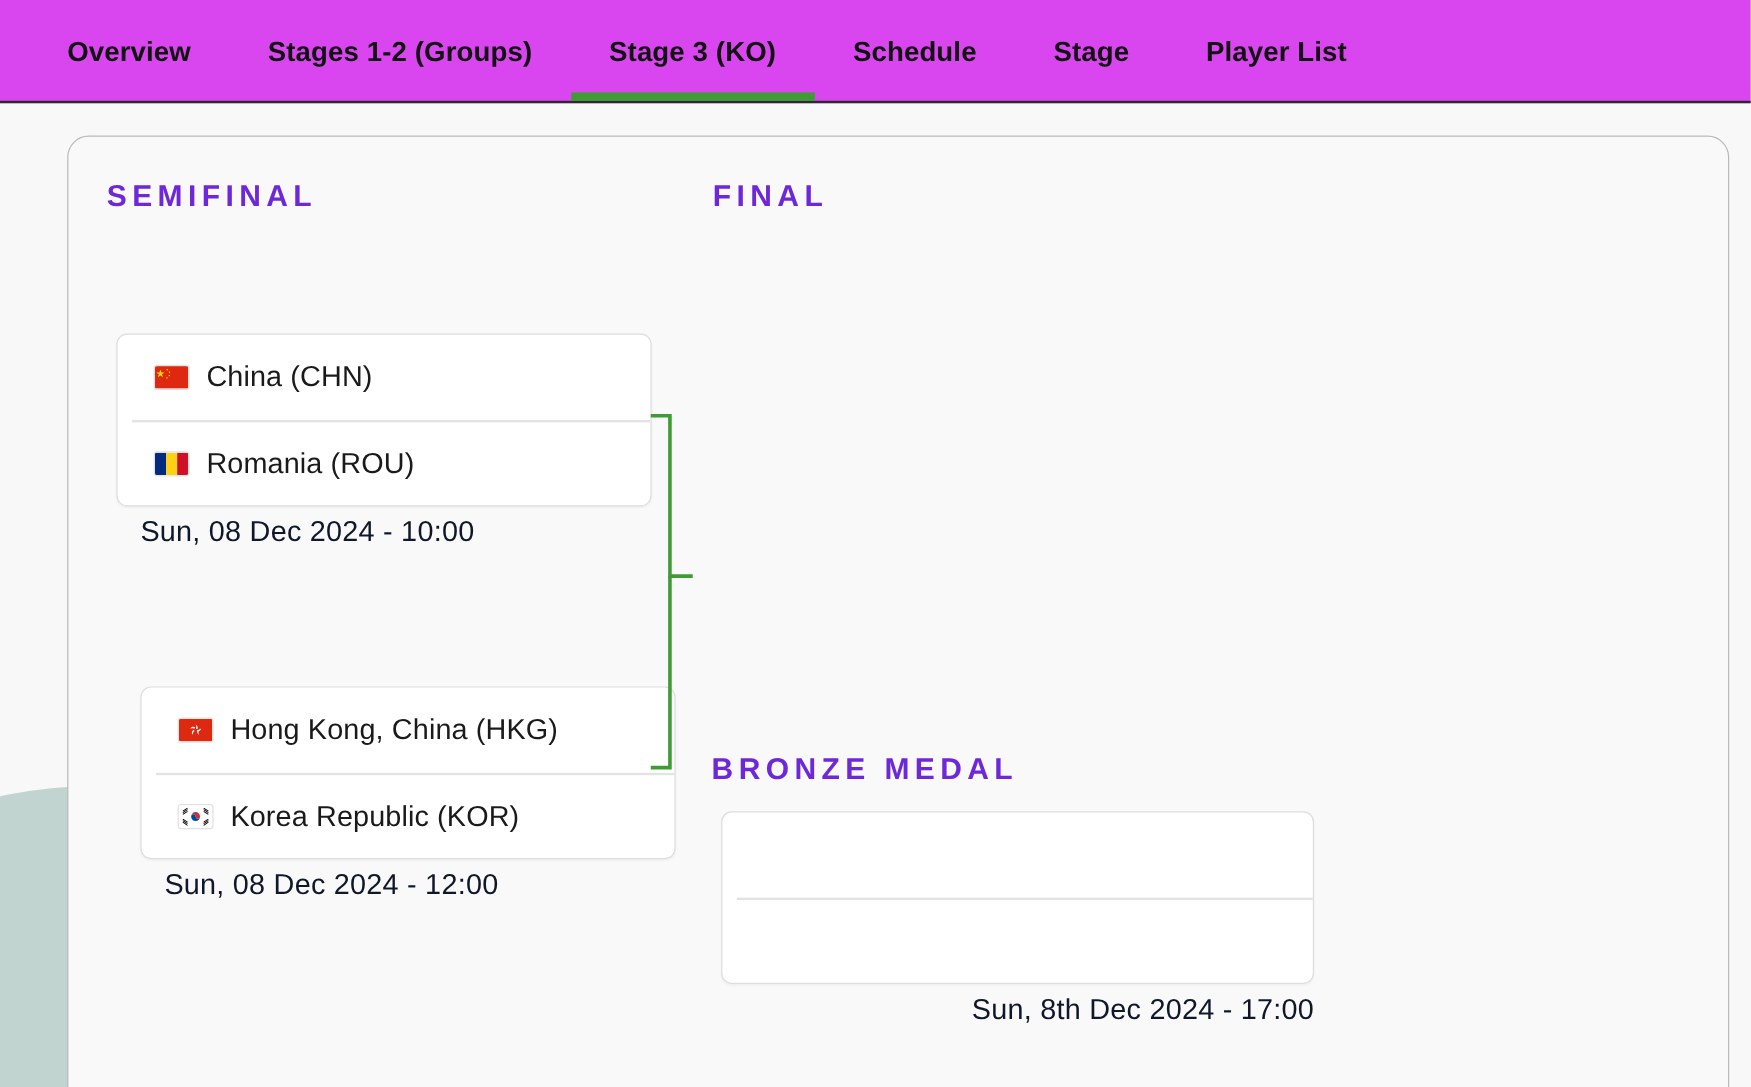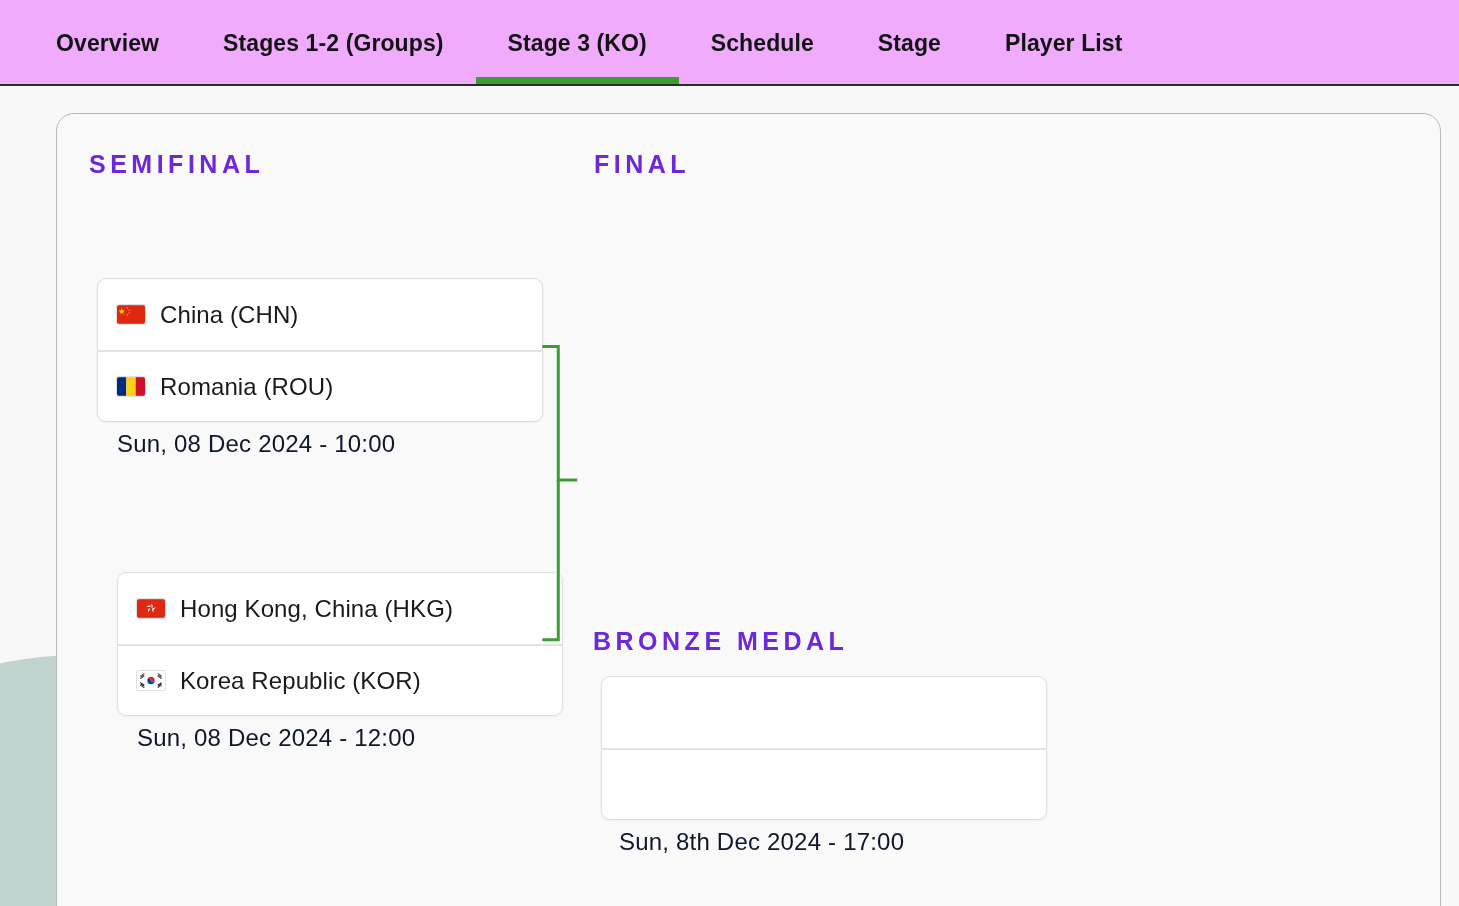--- a/index.html
+++ b/index.html
@@ -26,21 +26,21 @@
     border-radius: 50%;
     background: #c2d4cf;
     z-index: 0;
   }
 
   
   .navbar {
     position: relative;
     z-index: 5;
     height: 86px;
-    background: #f0abfc;
+    background: #d946ef;
     border-bottom: 2px solid #2b2b2b;
     display: flex;
     align-items: flex-start;
     padding-left: 24px;
   }
 
   .nav-tab {
     position: relative;
     height: 86px;
     display: flex;
@@ -104,20 +104,21 @@
   .match {
     position: absolute;
   }
 
   .match-box {
     background: #ffffff;
     border: 1px solid #dedede;
     border-radius: 9px;
     overflow: hidden;
     box-shadow: 0 1px 2px rgba(0,0,0,0.04);
+    padding-left: 12px;
   }
 
   .slot {
     height: 71px;
     display: flex;
     align-items: center;
     padding: 0 18px;
     gap: 14px;
   }
 
@@ -140,21 +141,21 @@
     color: #0f172a;
     letter-spacing: 0.2px;
     white-space: nowrap;
     padding-left: 20px;
   }
 
   
   #match-sf1    { left: 40px;  top: 164px; width: 446px; }
   #match-sf2    { left: 40px;  top: 458px; width: 446px; margin-left: 20px; }
   #match-final  { left: 521px; top: 294px; width: 446px; }
-  #match-bronze { left: 544px; top: 562px; width: 446px; }
+  #match-bronze { left: 544px; top: 562px; width: 494px; text-align: right; }
 
   #match-final .match-date  { padding-left: 18px; }
   #match-bronze .match-date { padding-left: 18px; }
 
   
   .connector {
     position: absolute;
     left: 0;
     top: 0;
     width: 100%;

